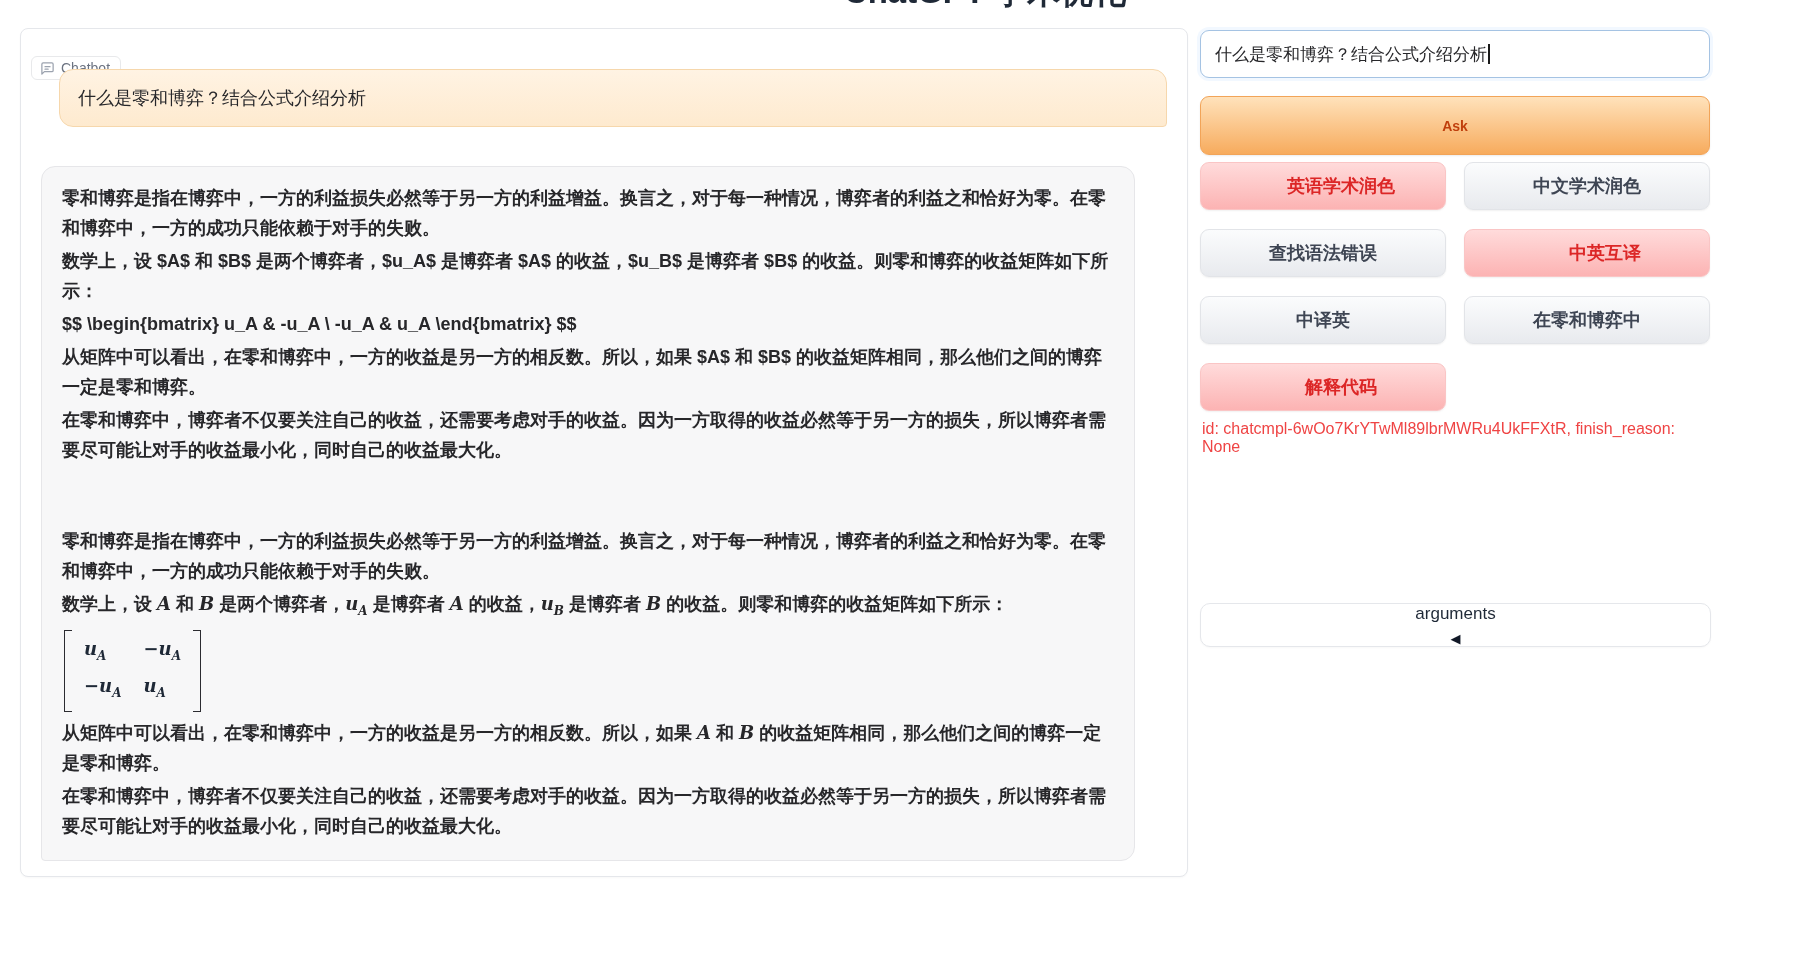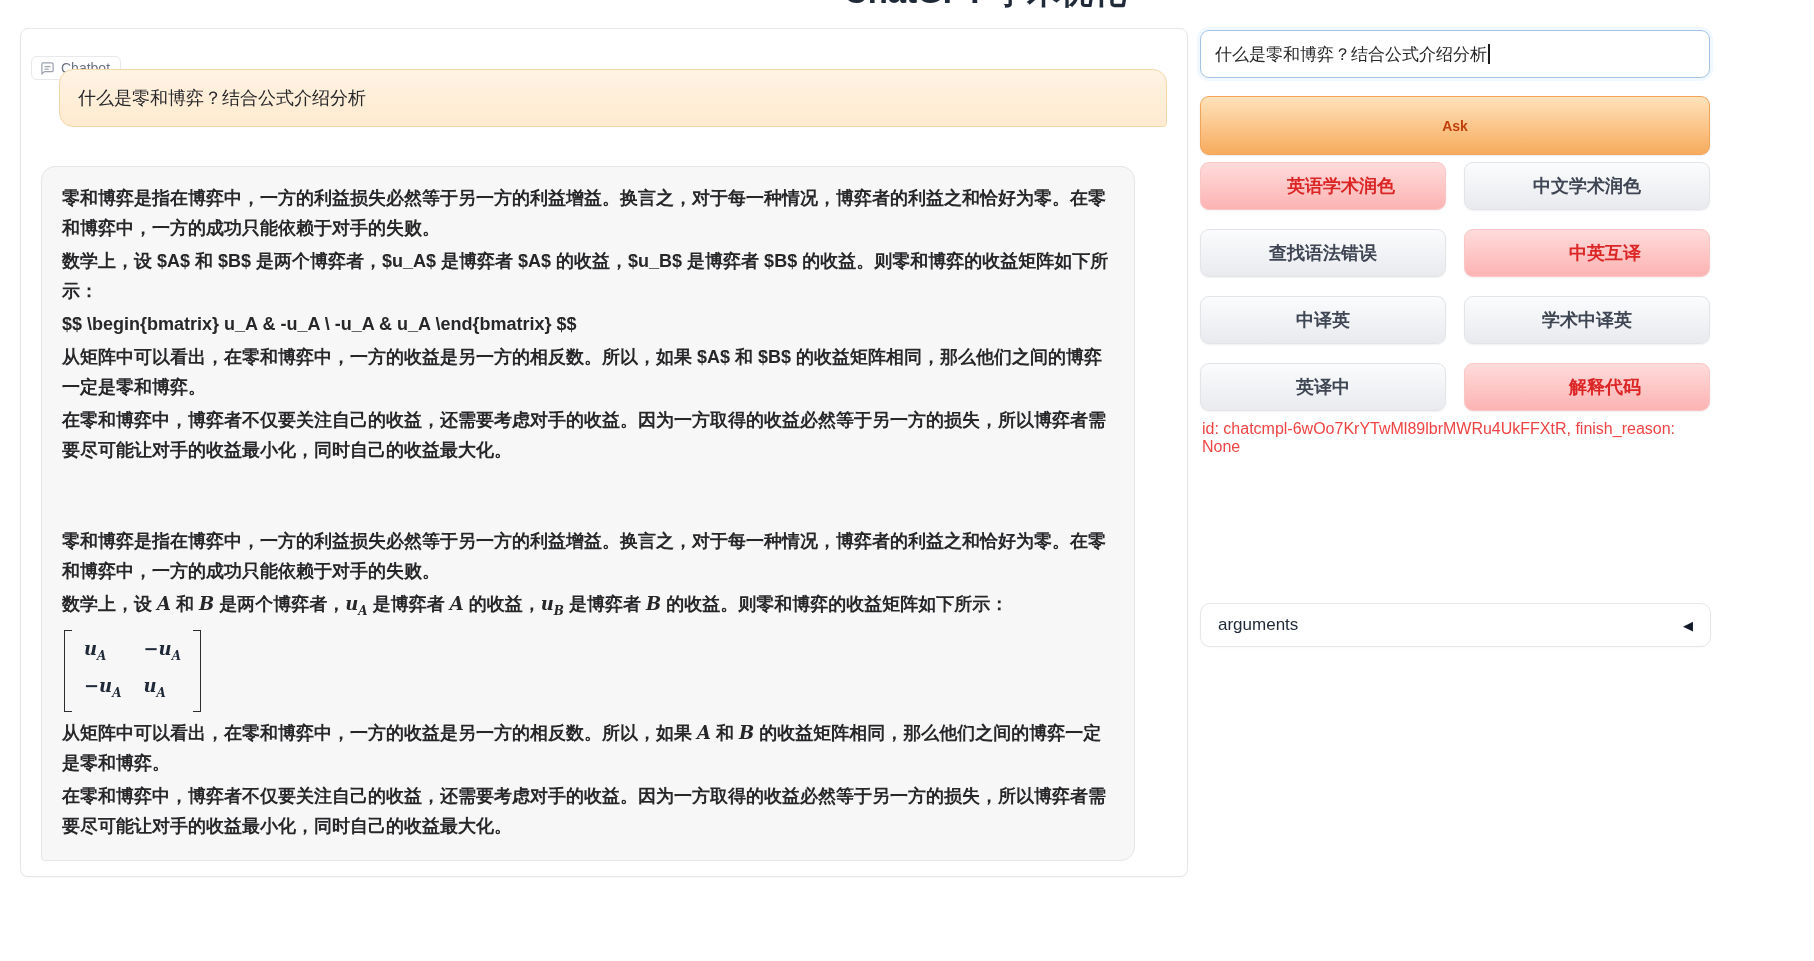--- a/index.html
+++ b/index.html
@@ -87,21 +87,21 @@
   }
   .sys-label { font-size:15px; color:#6B7280; }
   .sys-input {
     margin-top:8px; height:48px; border:1px solid #E7E9EC; border-radius:10px;
     display:flex; align-items:center; padding:0 15px; font-size:17px; color:#27272A; background:#fff;
   }
   .accordion {
     position:absolute; left:1200px; top:603px; width:511px; height:44px;
     border:1px solid #E5E7EB; border-radius:10px; background:#fff; cursor:pointer;
     display:flex; align-items:center; justify-content:space-between; padding:0 17px;
-    font-size:17px; color:#1F2937; box-shadow:0 1px 2px rgba(0,0,0,.03);
+    font-size:17px; color:#1F2937; box-shadow:0 1px 2px rgba(0,0,0,.03);flex-direction:column;
   }
   .tri { font-size:13px; color:#111827; }
 </style>
 </head>
 <body>
 
 <div class="app">
 
   <div class="title-clip">
     <span class="title-text">ChatGPT 学术优化</span>
@@ -157,22 +157,21 @@
   </div>
 
   <button class="ask-btn">Ask</button>
 
   <div class="qgrid">
       <button class="qbtn red">英语学术润色</button>
       <button class="qbtn gray">中文学术润色</button>
       <button class="qbtn gray">查找语法错误</button>
       <button class="qbtn red">中英互译</button>
       <button class="qbtn gray">中译英</button>
-      <button class="qbtn gray">学术中译英</button>
-      <button class="qbtn gray">英译中</button>
+      <button class="qbtn gray">在零和博弈中</button>
       <button class="qbtn red">解释代码</button>
     </div>
 
   <div class="status-line">id: chatcmpl-6wOo7KrYTwMl89lbrMWRu4UkFFXtR, finish_reason: None</div>
 
 
   <div class="accordion">
     <span>arguments</span>
     <span class="tri">◀</span>
   </div>

